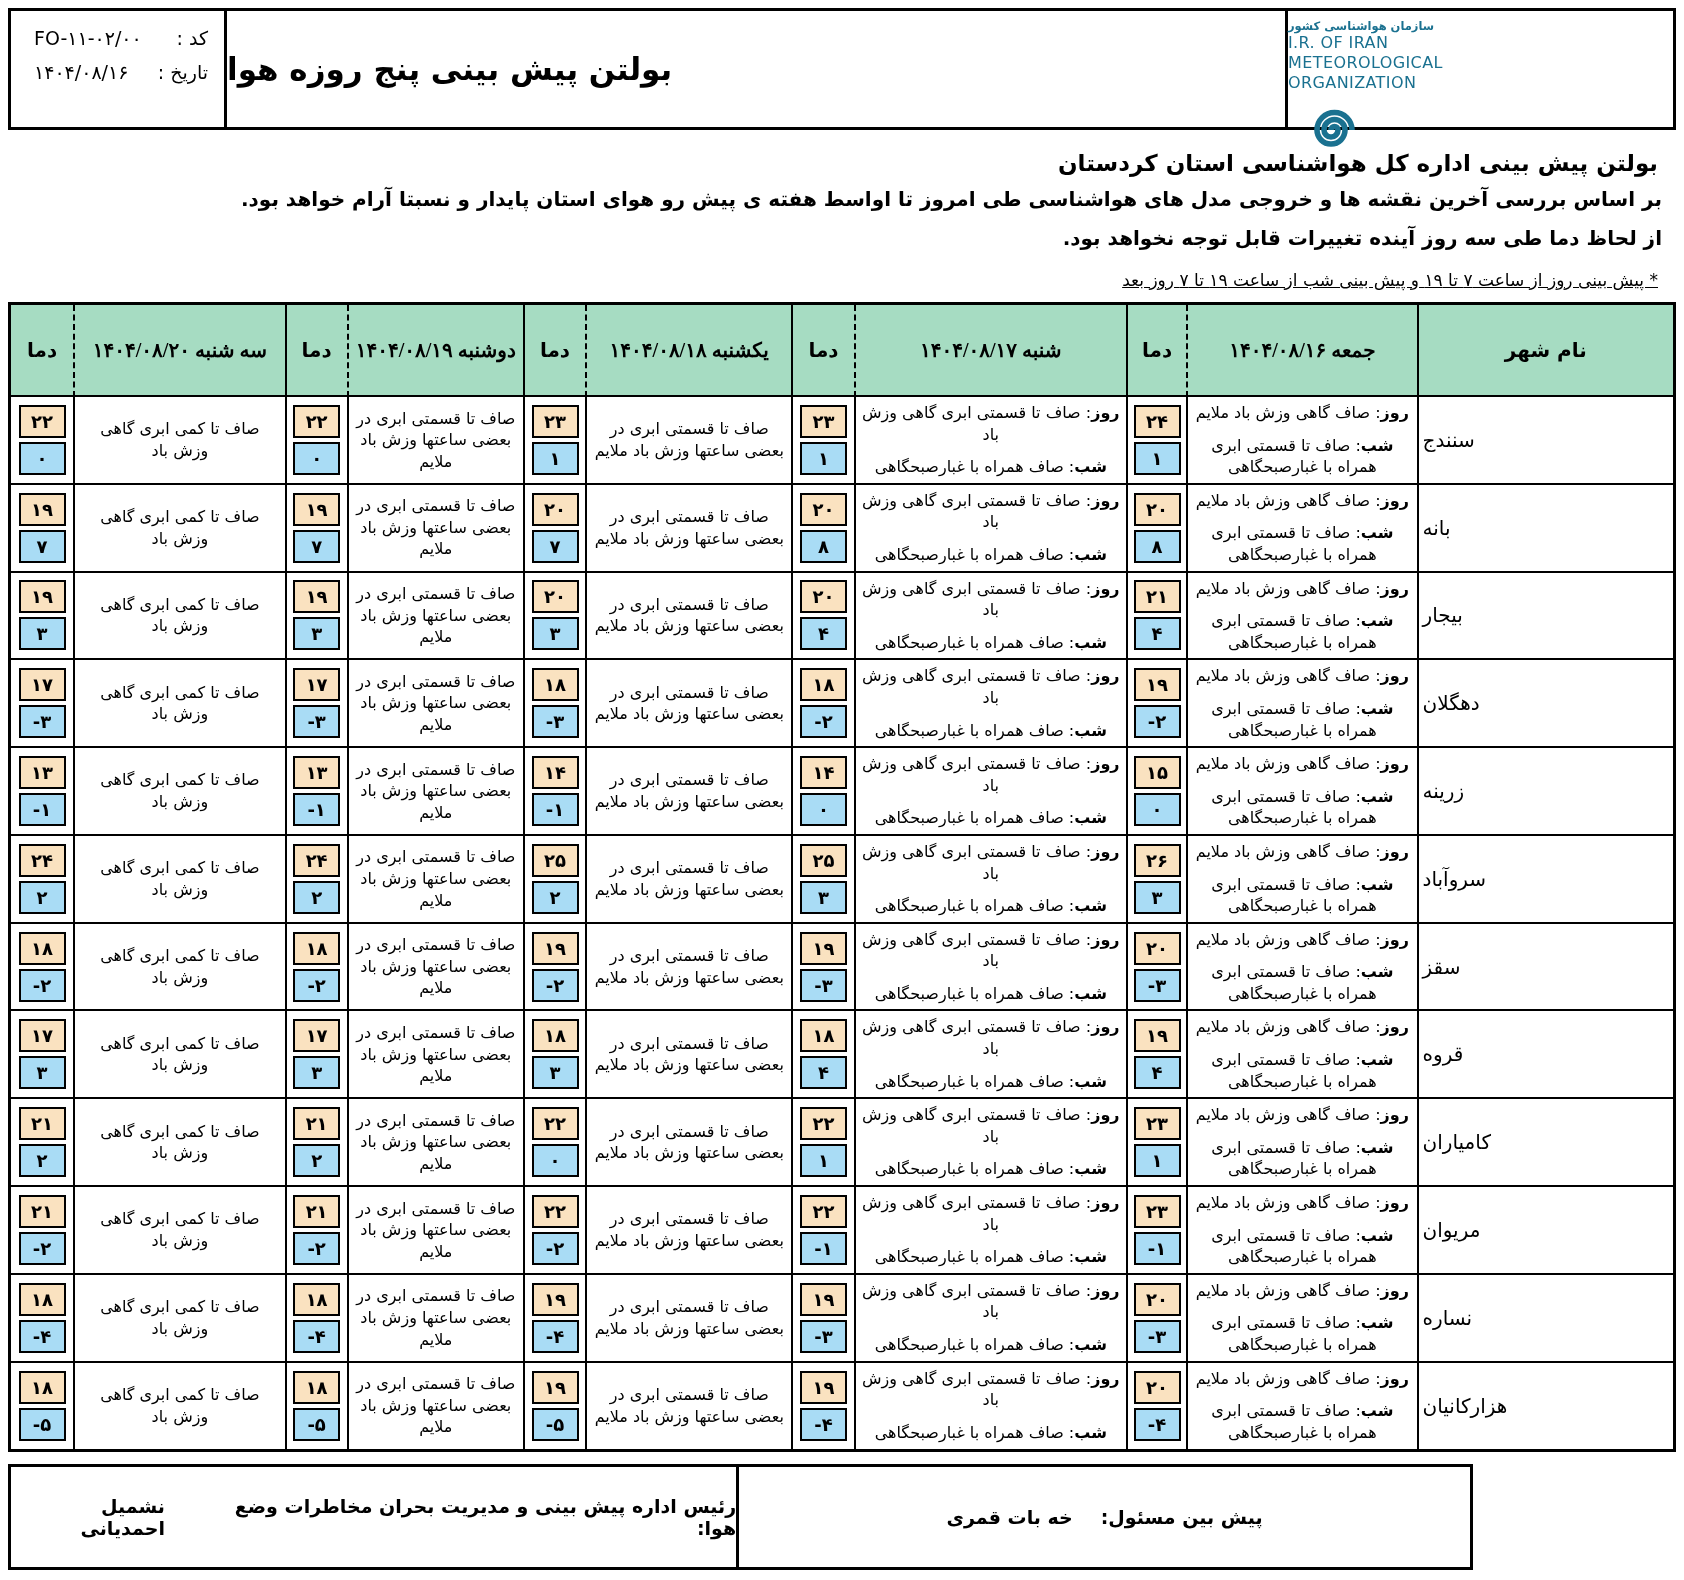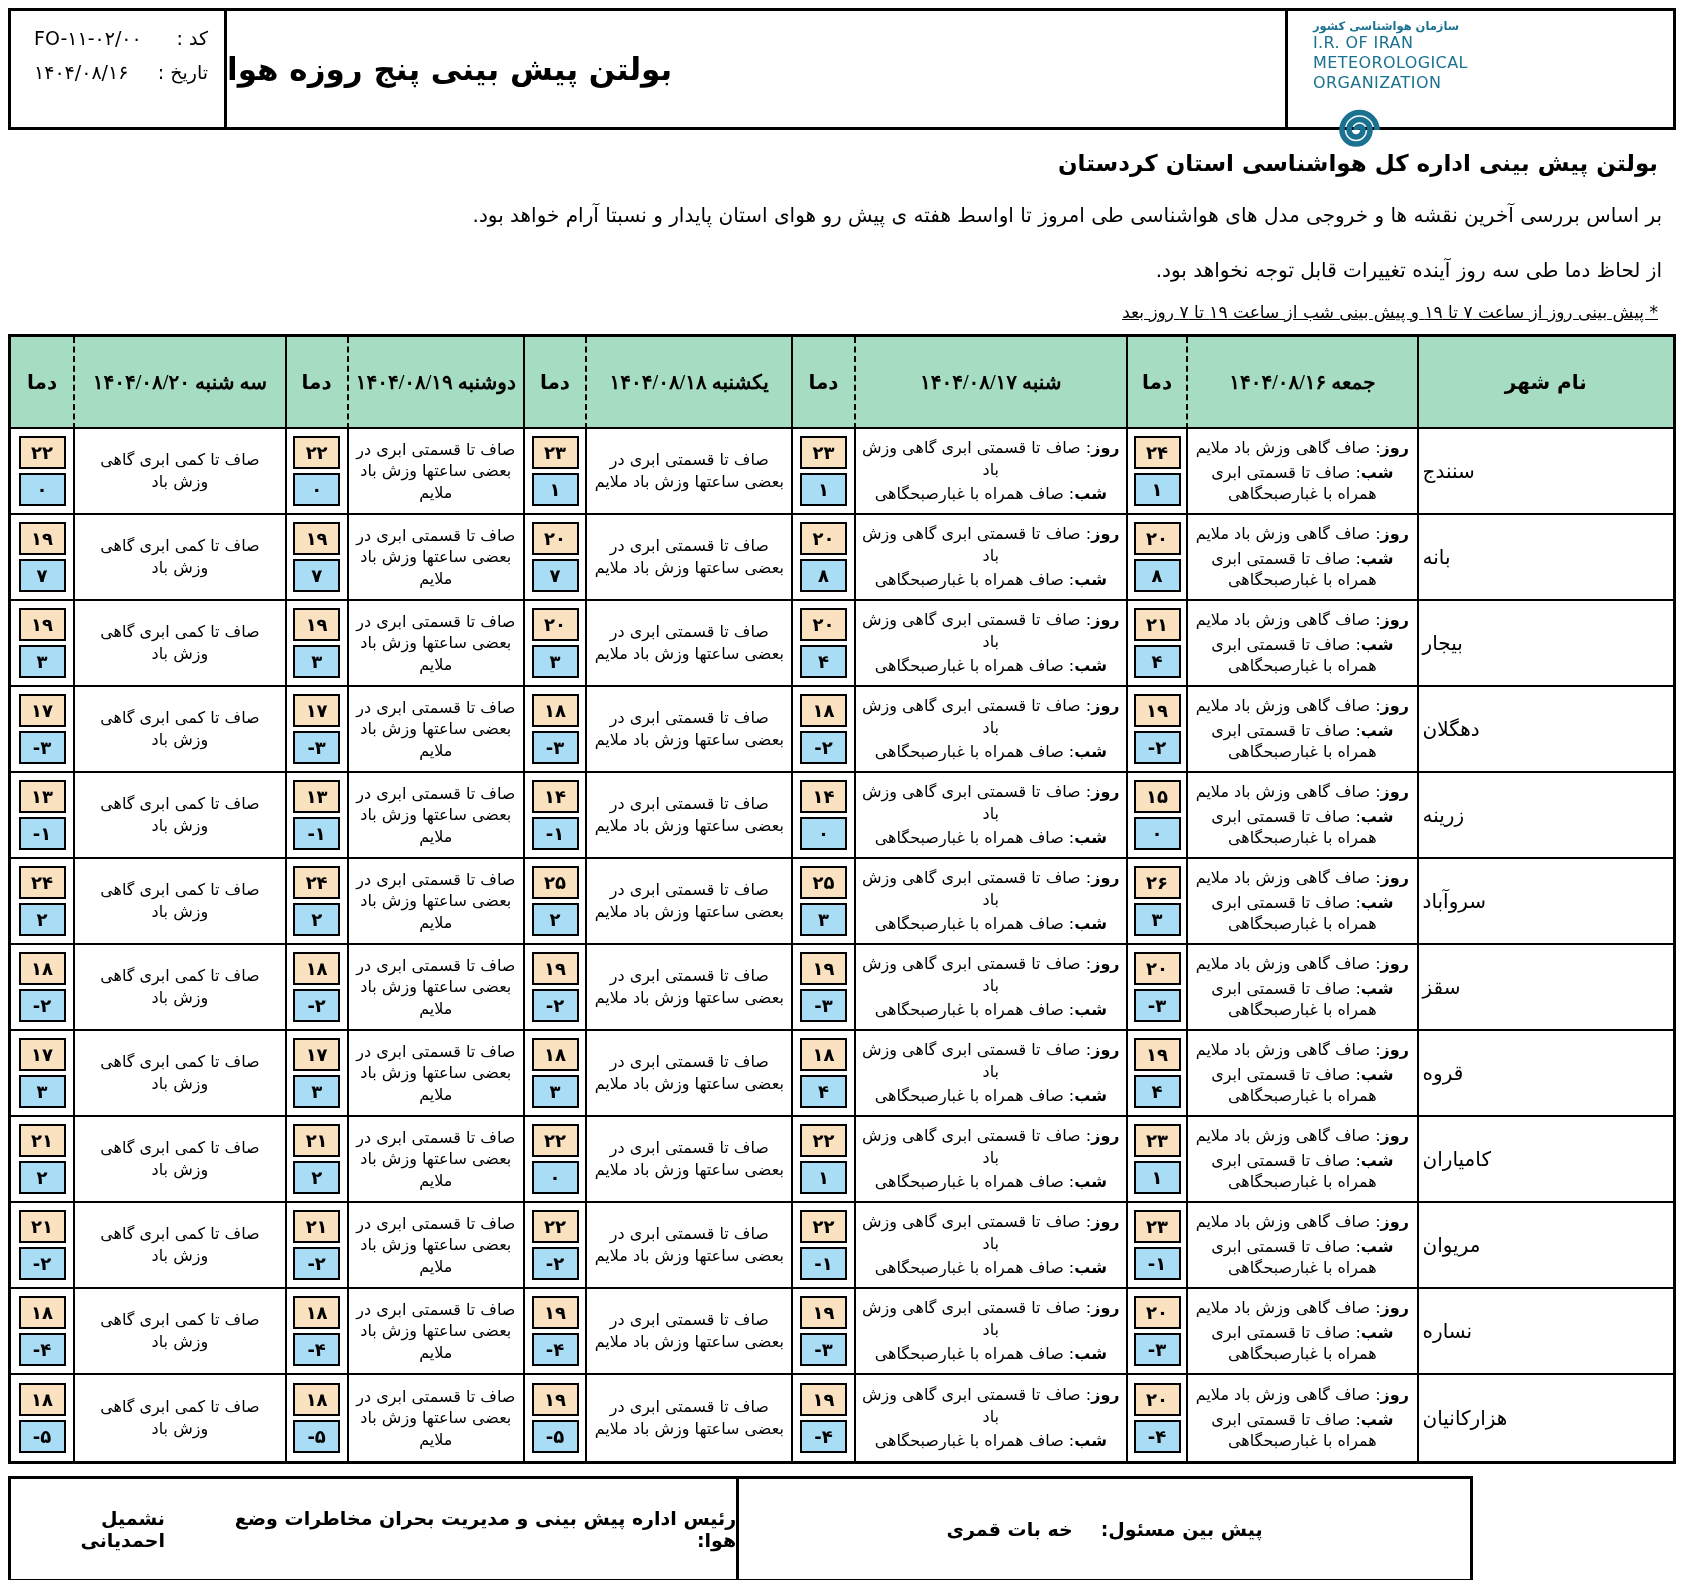--- a/index.html
+++ b/index.html
@@ -9,43 +9,43 @@
   
   .tophdr{display:flex;height:122px;border:3px solid #000;box-sizing:border-box;}
   .logo-box{width:388px;border-left:3px solid #000;box-sizing:border-box;position:relative;}
   .title-box{flex:1;display:flex;align-items:center;justify-content:flex-end;}
   .doc-title{font-size:31px;font-weight:bold;}
   .code-box{width:216px;border-right:3px solid #000;box-sizing:border-box;padding:16px 16px 0 0;}
   .code-grid{display:grid;grid-template-columns:auto auto;column-gap:16px;row-gap:12px;
     font-size:19px;justify-content:start;}
   .code-grid .val{direction:ltr;unicode-bidi:isolate;}
 
-  .logo-inner{position:absolute;left:25px;top:8px;width:170px;display:flex;flex-direction:column;align-items:flex-end;}
+  .logo-inner{position:absolute;left:0;top:8px;width:170px;display:flex;flex-direction:column;align-items:flex-end;}
   .logo-fa{font-size:11.5px;font-weight:bold;color:#1a7190;line-height:1.25;}
   .logo-en{font-size:16px;font-weight:normal;color:#1a7190;letter-spacing:.4px;line-height:1.25;text-align:left;direction:ltr;}
   .logo-spiral{margin-top:2px;margin-left:2px;}
 
   
   .intro{padding:0 14px 0 10px;}
   .intro-h{font-size:23px;font-weight:bold;margin:20px 4px 4px 0;}
-  .intro p{font-size:20px;margin:24px 0 0 0;line-height:1.55;}
+  .intro p{font-size:20px;margin:8px 0 0 0;line-height:1.55;font-weight:bold;}
   .note{font-size:17px;margin:16px 18px 12px 0;text-decoration:underline;}
 
   
   table.fc{width:1668px;border:3px solid #000;border-spacing:0;table-layout:fixed;}
   .fc th{background:#a6dcc2;height:92px;font-size:20px;font-weight:bold;padding:0 2px;}
   .fc th,.fc td{border-left:2px solid #000;border-bottom:2px solid #000;box-sizing:border-box;vertical-align:middle;}
   .fc tr > *:last-child{border-left:none;}
   .fc tbody tr:last-child td{border-bottom:none;}
   .fc th.day-lbl{border-left-style:dashed;font-family:Liberation Serif, serif;}
   .fc td{height:86px;}
   td.city{font-size:20px;text-align:left;padding:0 4px;}
   td.fc-text{font-size:16px;text-align:center;padding:2px 6px;line-height:1.35;}
   .fline{margin:3px 0;}
-  .fline + .fline{}
+  .fline + .fline{margin-top:11px;}
   td.temps{text-align:center;padding:4px;}
   .tbox{width:47px;height:33px;border:2px solid #000;margin:0 auto;display:flex;align-items:center;justify-content:center;
     font-size:18px;font-weight:bold;direction:ltr;box-sizing:border-box;}
   .tbox.max{background:#fae2c0;}
   .tbox.min{background:#a9dcf5;margin-top:4px;}
 
   
   .sig{width:1465px;height:106px;border:3px solid #000;box-sizing:border-box;margin-top:12px;margin-right:203px;display:flex;}
   .sig-cell{display:flex;align-items:center;justify-content:center;gap:28px;font-size:19px;font-weight:600;}
   .sig-right{flex-basis:50.3%;border-left:3px solid #000;box-sizing:border-box;}

